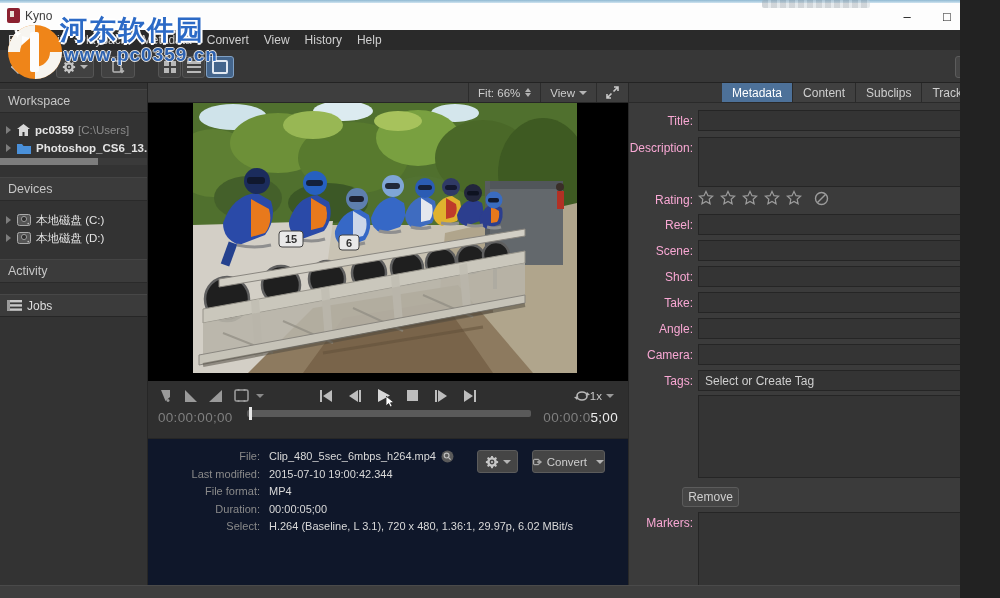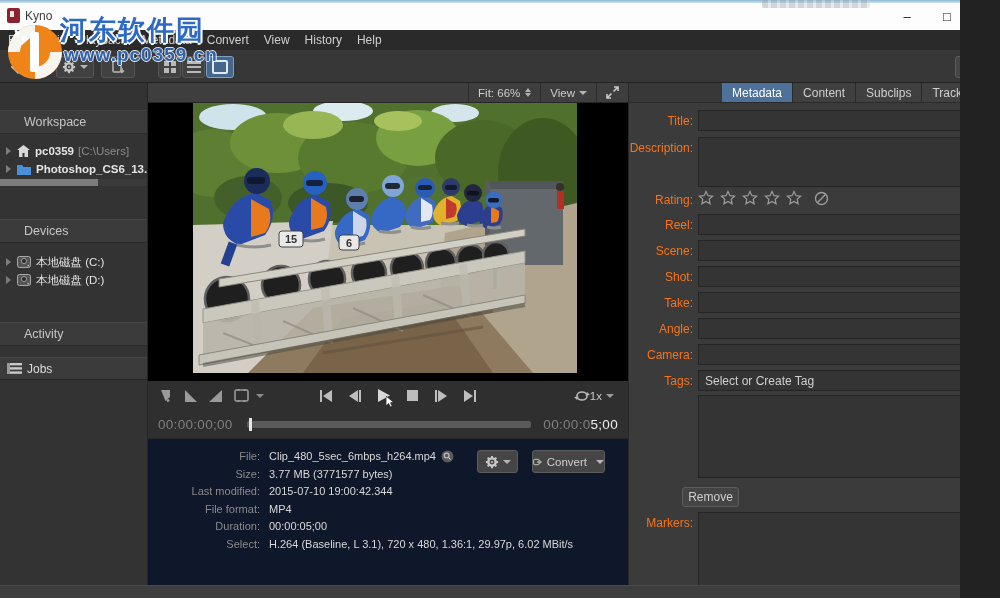--- a/index.html
+++ b/index.html
@@ -33,21 +33,21 @@
   .toggle-icon-grid{width:12px;height:12px;display:grid;grid-template-columns:5px 5px;gap:2px;}
   .toggle-icon-grid i{background:#b8b8b8;width:5px;height:5px;}
   .toggle-icon-list{width:14px;height:12px;display:flex;flex-direction:column;justify-content:space-between;}
   .toggle-icon-list i{height:2.5px;background:#b8b8b8;}
   .single-sq{width:12px;height:10px;border:2px solid #e2e9f2;border-radius:2px;}
   .counter{position:absolute;right:62px;top:60px;font-size:12px;color:#8f8f8f;}
   
   .sidebar{position:absolute;left:0;top:83px;width:148px;bottom:13px;background:#333;
            border-right:1px solid #262626;box-sizing:border-box;}
   .shead{height:22px;background:#3b3b3b;border-top:1px solid #444;border-bottom:1px solid #2a2a2a;
-         display:flex;align-items:center;padding-left:24px;font-size:12.5px;color:#c6c6c6;margin-top:21px;}
+         display:flex;align-items:center;padding-left:8px;font-size:12.5px;color:#c6c6c6;}
   .srow{height:18px;display:flex;align-items:center;padding-left:6px;font-size:11.5px;
         color:#e4e4e4;white-space:nowrap;overflow:hidden;cursor:pointer;}
   .caret{width:0;height:0;border-top:4px solid transparent;border-bottom:4px solid transparent;
          border-left:5px solid #7d7d7d;margin-right:6px;flex:none;}
   .srow .dim{color:#8a8a8a;margin-left:4px;}
   .sico{flex:none;margin-right:5px;display:flex;}
   .hscroll{height:7px;background:#3a3a3a;margin-top:1px;}
   .hscroll i{display:block;width:98px;height:7px;background:#7d7d7d;}
   .jobsrow{height:21px;background:#3b3b3b;border-top:1px solid #474747;border-bottom:1px solid #262626;
            display:flex;align-items:center;padding-left:7px;font-size:12px;color:#ddd;cursor:pointer;}
@@ -64,21 +64,21 @@
   .videoarea{position:absolute;left:0;top:20px;width:480px;height:278px;background:#000;}
   .vframe{position:absolute;left:45px;top:0;width:384px;height:270px;}
   .controls{position:absolute;left:0;top:298px;width:480px;height:29px;background:#2f2f2f;
             display:flex;align-items:center;}
   .cgroup{display:flex;align-items:center;gap:14px;}
   .cg-left{margin-left:12px;gap:12px;}
   .cg-mid{position:absolute;left:150px;right:130px;justify-content:center;gap:17px;}
   .cg-right{position:absolute;right:14px;gap:0;font-size:11.5px;color:#c9c9c9;}
   .cicon{cursor:pointer;display:flex;align-items:center;}
   .timeline{position:absolute;left:0;top:327px;width:480px;height:28px;background:#2f2f2f;
-            display:flex;align-items:center;font-size:13.5px;}
+            display:flex;font-size:13.5px;}
   .tc{color:#7f7f7f;letter-spacing:.3px;}
   .tc.l{margin-left:10px;}
   .tc.r{margin-right:10px;}
   .tc .bright{color:#ececec;}
   .track{flex:1;height:7px;background:#5a5a5a;border-radius:2px;margin:0 12px 0 14px;position:relative;cursor:pointer;}
   .playhead{position:absolute;left:2px;top:-3px;width:3px;height:13px;background:#e6e6e6;}
   
   .fileinfo{position:absolute;left:0;top:355px;width:480px;bottom:0;background:#0f172a;
             border-top:1px solid #262626;padding-top:9px;box-sizing:border-box;}
   .fi-row{display:flex;font-size:11px;line-height:17.5px;white-space:nowrap;}
@@ -89,21 +89,21 @@
   .fi-gear{position:absolute;left:329px;top:11px;width:41px;height:23px;}
   .fi-convert{position:absolute;left:384px;top:11px;width:73px;height:23px;font-size:11.5px;gap:5px;}
   
   .rpanel{position:absolute;left:628px;top:83px;right:0;bottom:13px;background:#3b3b3b;
           border-left:1px solid #292929;box-sizing:border-box;}
   .tabbar{position:absolute;left:0;top:0;right:0;height:20px;background:#383838;
           border-bottom:1px solid #2a2a2a;display:flex;padding-left:93px;box-sizing:border-box;}
   .tab{padding:0 10px;display:flex;align-items:center;font-size:12px;color:#cfcfcf;
        background:#404040;border-right:1px solid #2a2a2a;cursor:pointer;}
   .tab.active{background:#4d7199;color:#fff;}
-  .flabel{position:absolute;width:64px;text-align:right;font-size:12px;color:#f97316;}
+  .flabel{position:absolute;width:64px;text-align:right;font-size:12px;color:#f9a8d4;}
   .finput{position:absolute;left:69px;width:301px;height:21px;background:#343434;
           border:1px solid #252525;box-sizing:border-box;color:#ddd;font-size:12px;
           font-family:inherit;padding:0 5px;outline:none;}
   .fbox{position:absolute;left:69px;width:301px;background:#343434;border:1px solid #252525;box-sizing:border-box;}
   .stars{position:absolute;left:69px;display:flex;gap:6px;align-items:center;cursor:pointer;}
   .tagsdd{position:absolute;left:69px;width:301px;height:21px;background:#343434;
           border:1px solid #252525;box-sizing:border-box;display:flex;align-items:center;cursor:pointer;}
   .tagsdd .txt{flex:1;font-size:12px;color:#cfcfcf;padding-left:6px;white-space:nowrap;overflow:hidden;}
   .tagsdd .dbtn{width:25px;height:17px;margin-right:1px;background:#646464;border-radius:3px;
                 display:flex;align-items:center;justify-content:center;}
@@ -507,24 +507,20 @@
         <span class="fi-value">
             <span>Clip_480_5sec_6mbps_h264.mp4</span>
           <svg width="13" height="13" viewBox="0 0 13 13">
               <circle cx="6.5" cy="6.5" r="6" fill="#5a5a5a"></circle>
               <circle cx="5.6" cy="5.6" r="2.4" fill="none" stroke="#bfbfbf" stroke-width="1.2"></circle>
               <path d="M7.4 7.4l2.2 2.2" stroke="#bfbfbf" stroke-width="1.2"></path>
             </svg>
         </span>
         </div>
       <div class="fi-row">
-          <span class="fi-label">Size:</span>
-          <span class="fi-value">3.77 MB (3771577 bytes)</span>
-        </div>
-      <div class="fi-row">
           <span class="fi-label">Last modified:</span>
           <span class="fi-value">2015-07-10 19:00:42.344</span>
         </div>
       <div class="fi-row">
           <span class="fi-label">File format:</span>
           <span class="fi-value">MP4</span>
         </div>
       <div class="fi-row">
           <span class="fi-label">Duration:</span>
           <span class="fi-value">00:00:05;00</span>

